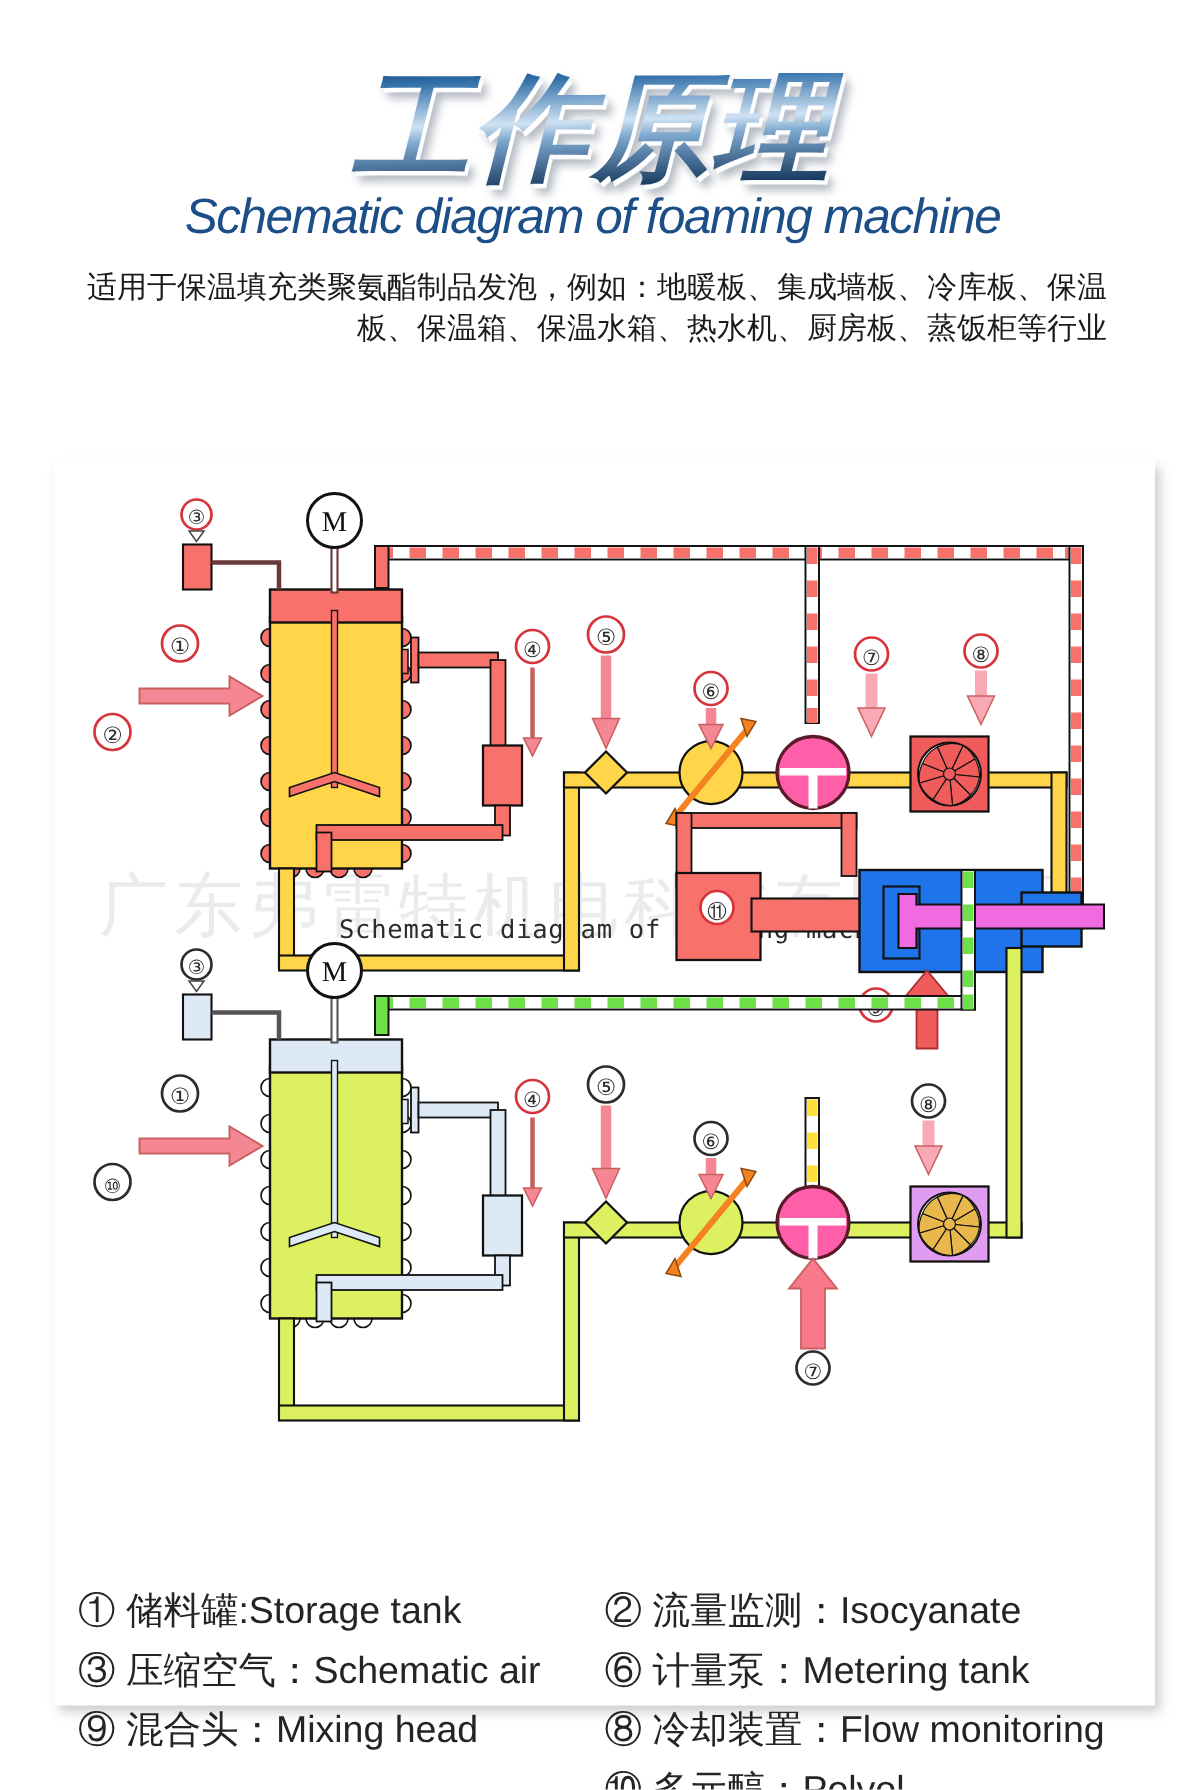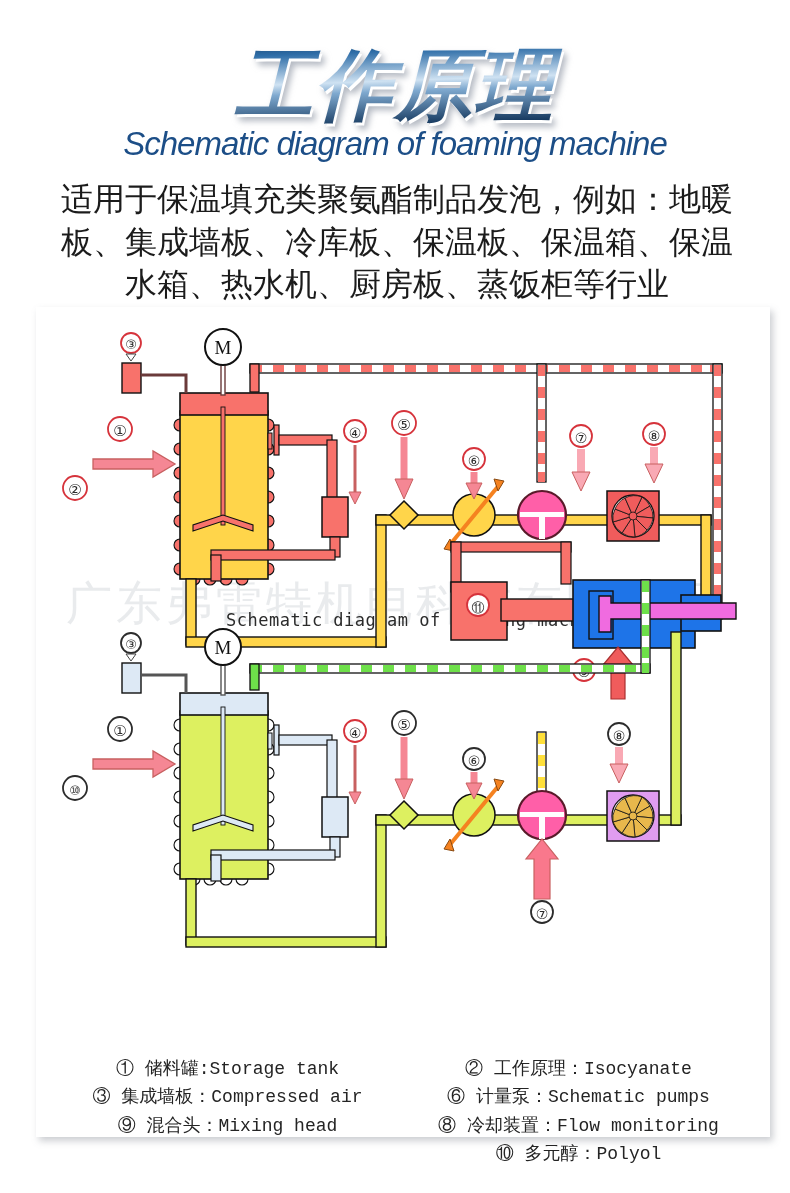--- a/index.html
+++ b/index.html
@@ -17,22 +17,22 @@
     -webkit-background-clip:text;background-clip:text;color:transparent;
     -webkit-text-fill-color:transparent;
     filter:drop-shadow(2px 3px 0 #ffffff) drop-shadow(3px 4px 3px rgba(120,130,145,.55));
     margin:0;
   }
   .subtitle{
     font-size:33px;font-style:italic;color:#1c4e87;letter-spacing:-1px;
     margin:2px 0 0 0;line-height:1.1;
   }
   .desc{
-    margin:16px 52px 0 56px;text-align:center;
-    font-size:32px;line-height:1.32;color:#1b1b1b;
+    margin:16px 52px 0 56px;text-align:right;
+    font-size:20px;line-height:1.32;color:#1b1b1b;
     font-family:"DejaVu Sans","Liberation Sans",sans-serif;
   }
   
   .card{
     position:absolute;left:36px;top:307px;width:734px;height:830px;
     background:#fff;box-shadow:3px 4px 7px rgba(110,115,125,.35);
   }
   
   .wm{
     position:absolute;left:30px;top:266px;width:690px;
@@ -48,23 +48,22 @@
   }
   .svgwrap{position:absolute;left:0;top:0;width:734px;height:700px;}
   
   .legend{
     position:absolute;left:36px;top:1055px;width:734px;
     box-sizing:border-box;padding:0 16px;
   }
   .legrow{display:flex;}
   .legcol{width:50%;}
   .legitem{
-    font-size:18px;color:#242424;line-height:1.58;white-space:nowrap;
-    font-family:Liberation Mono, monospace;
-    text-align:center;
+    font-size:25px;color:#242424;line-height:1.58;white-space:nowrap;
+    font-family:Liberation Sans, sans-serif;
   }
 </style>
 </head>
 <body>
 
 <div class="header">
   <div class="title">工作原理</div>
   <div class="subtitle">Schematic diagram of foaming machine</div>
   <div class="desc">适用于保温填充类聚氨酯制品发泡，例如：地暖板、集成墙板、冷库板、保温板、保温箱、保温水箱、热水机、厨房板、蒸饭柜等行业</div>
 </div>
@@ -456,24 +455,24 @@
     </g>
 
   </svg>
   </div>
 </div>
 
 <div class="legend">
   <div class="legrow">
     <div class="legcol">
       <div class="legitem">① 储料罐:Storage tank</div>
-      <div class="legitem">③ 集成墙板：Compressed air</div>
+      <div class="legitem">③ 压缩空气：Schematic air</div>
       <div class="legitem">⑨ 混合头：Mixing head</div>
 
     </div>
     <div class="legcol">
-      <div class="legitem">② 工作原理：Isocyanate</div>
-      <div class="legitem">⑥ 计量泵：Schematic pumps</div>
+      <div class="legitem">② 流量监测：Isocyanate</div>
+      <div class="legitem">⑥ 计量泵：Metering tank</div>
       <div class="legitem">⑧ 冷却装置：Flow monitoring</div>
       <div class="legitem">⑩ 多元醇：Polyol</div>
     </div>
   </div>
 </div>
 
 </body></html>

